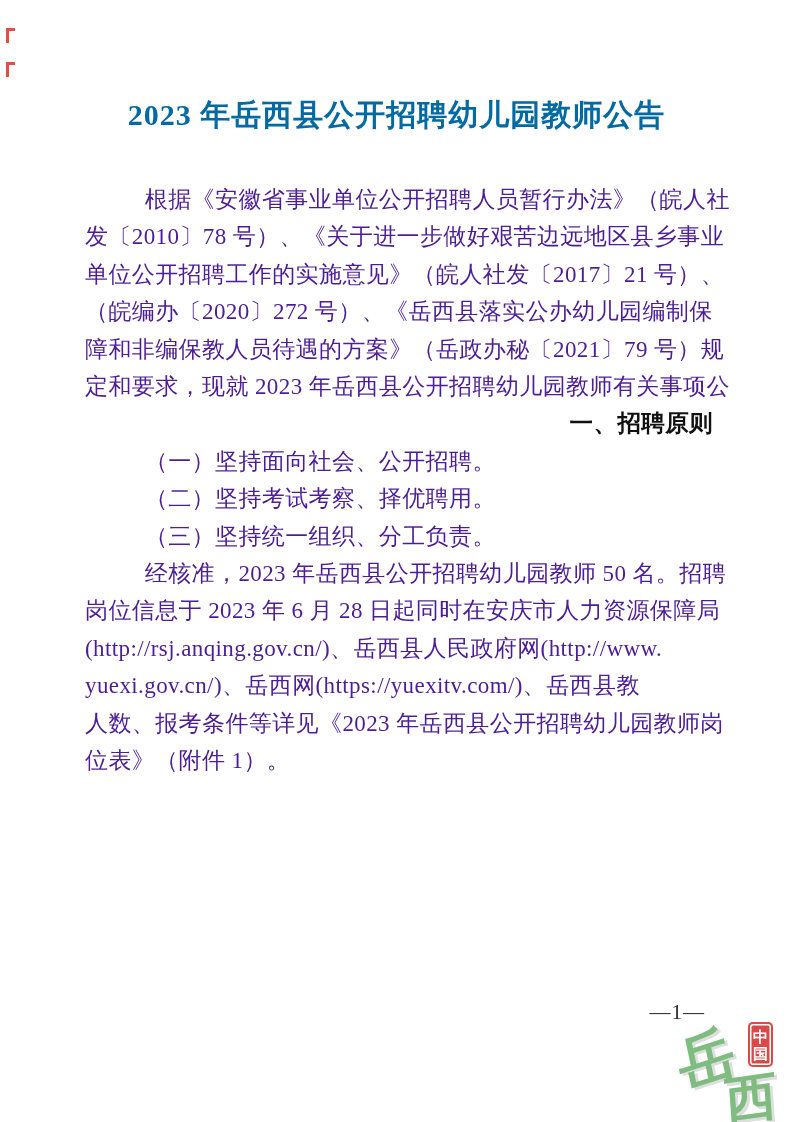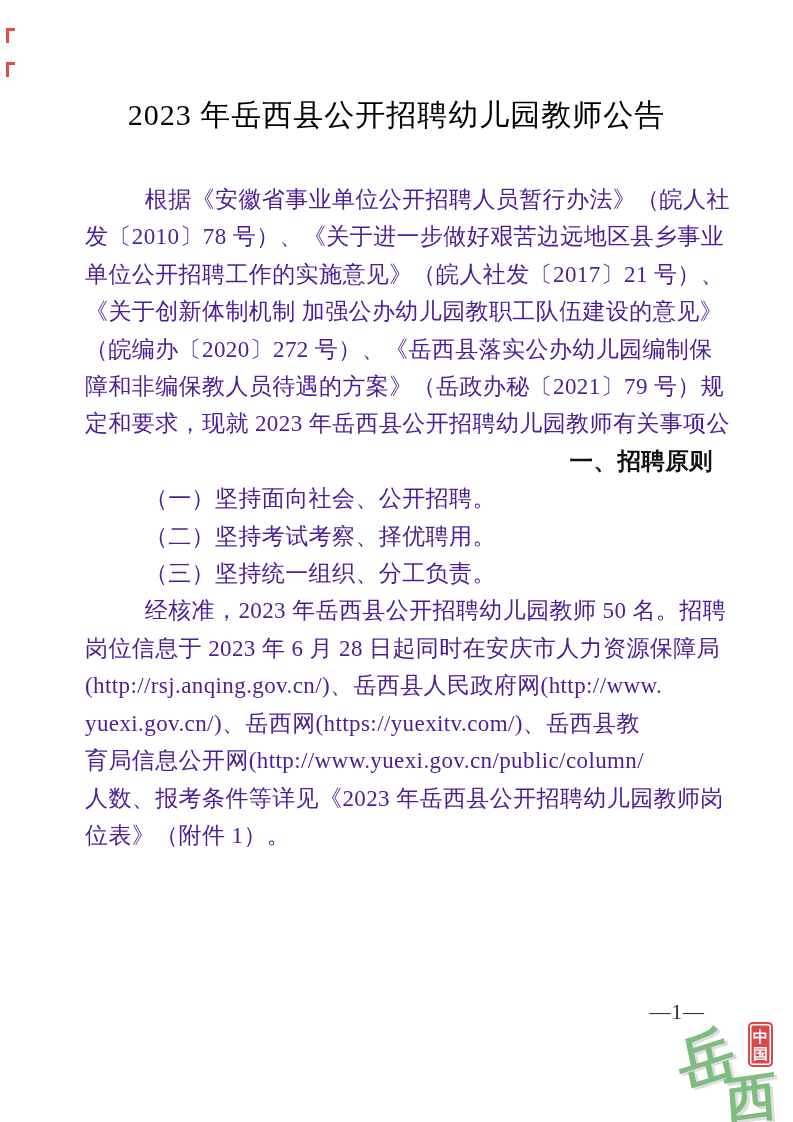--- a/index.html
+++ b/index.html
@@ -14,24 +14,24 @@
     font-family: "Liberation Serif", serif;
     color: #1c1c1c;
   }
   .doc-title {
     position: absolute;
     top: 95px;
     left: 0;
     width: 100%;
     text-align: center;
     font-size: 30px;
-    font-weight: normal;
+    font-weight: bold;
     letter-spacing: 1px;
     font-family: "Liberation Serif", serif;
-    color: #000000;
+    color: #0369a1;
   }
   .doc-body {
     position: absolute;
     top: 181px;
     left: 85px;
     width: 628px;
   }
   .line {
     line-height: 37.4px;
     font-size: 23px;
@@ -126,33 +126,31 @@
 
   <div class="red-mark m1"></div>
   <div class="red-mark m2"></div>
 
   <h1 class="doc-title">2023 年岳西县公开招聘幼儿园教师公告</h1>
 
   <div class="doc-body">
       <div class="line body indent">根据《安徽省事业单位公开招聘人员暂行办法》（皖人社</div>
       <div class="line body">发〔2010〕78 号）、《关于进一步做好艰苦边远地区县乡事业</div>
       <div class="line body">单位公开招聘工作的实施意见》（皖人社发〔2017〕21 号）、</div>
-      <div class="line body">《关于创新体制机制 加强公办幼儿园教职工队伍建设的意见》</div>
       <div class="line body">（皖编办〔2020〕272 号）、《岳西县落实公办幼儿园编制保</div>
       <div class="line body">障和非编保教人员待遇的方案》（岳政办秘〔2021〕79 号）规</div>
       <div class="line body">定和要求，现就 2023 年岳西县公开招聘幼儿园教师有关事项公</div>
       <div class="line heading indent">一、招聘原则</div>
       <div class="line body indent">（一）坚持面向社会、公开招聘。</div>
       <div class="line body indent">（二）坚持考试考察、择优聘用。</div>
       <div class="line body indent">（三）坚持统一组织、分工负责。</div>
       <div class="line body indent">经核准，2023 年岳西县公开招聘幼儿园教师 50 名。招聘</div>
       <div class="line body">岗位信息于 2023 年 6 月 28 日起同时在安庆市人力资源保障局</div>
       <div class="line body">(http://rsj.anqing.gov.cn/)、岳西县人民政府网(http://www.</div>
       <div class="line body">yuexi.gov.cn/)、岳西网(https://yuexitv.com/)、岳西县教</div>
-      <div class="line body">育局信息公开网(http://www.yuexi.gov.cn/public/column/</div>
       <div class="line body">人数、报考条件等详见《2023 年岳西县公开招聘幼儿园教师岗</div>
       <div class="line body">位表》（附件 1）。</div>
     </div>
 
   <div class="page-number">—1—</div>
 
   <div class="logo">
     <div class="char-yue">岳</div>
     <div class="char-xi">西</div>
     <div class="seal">

